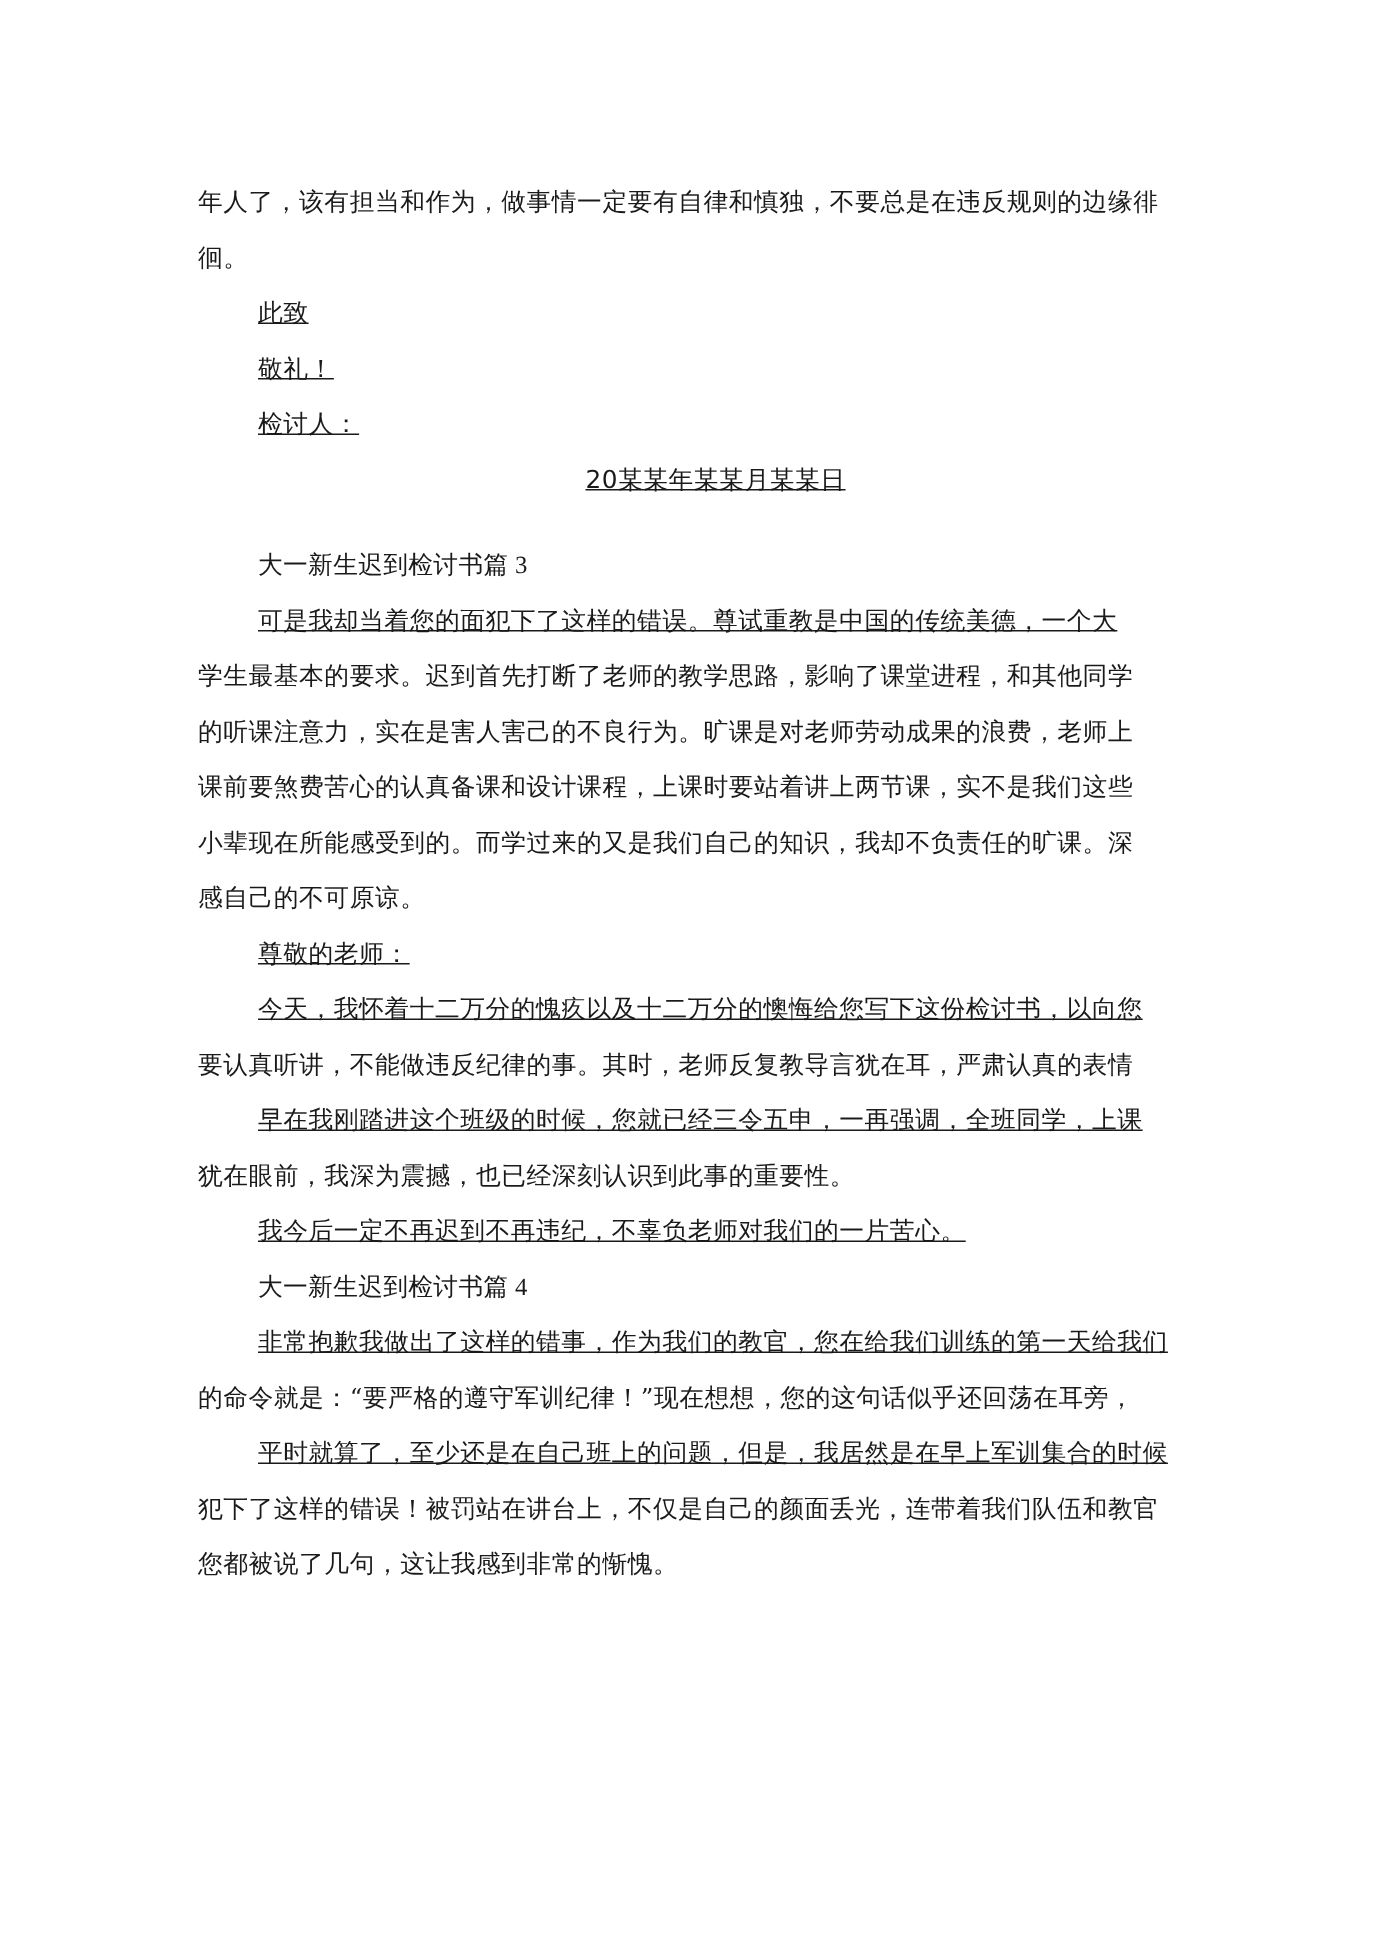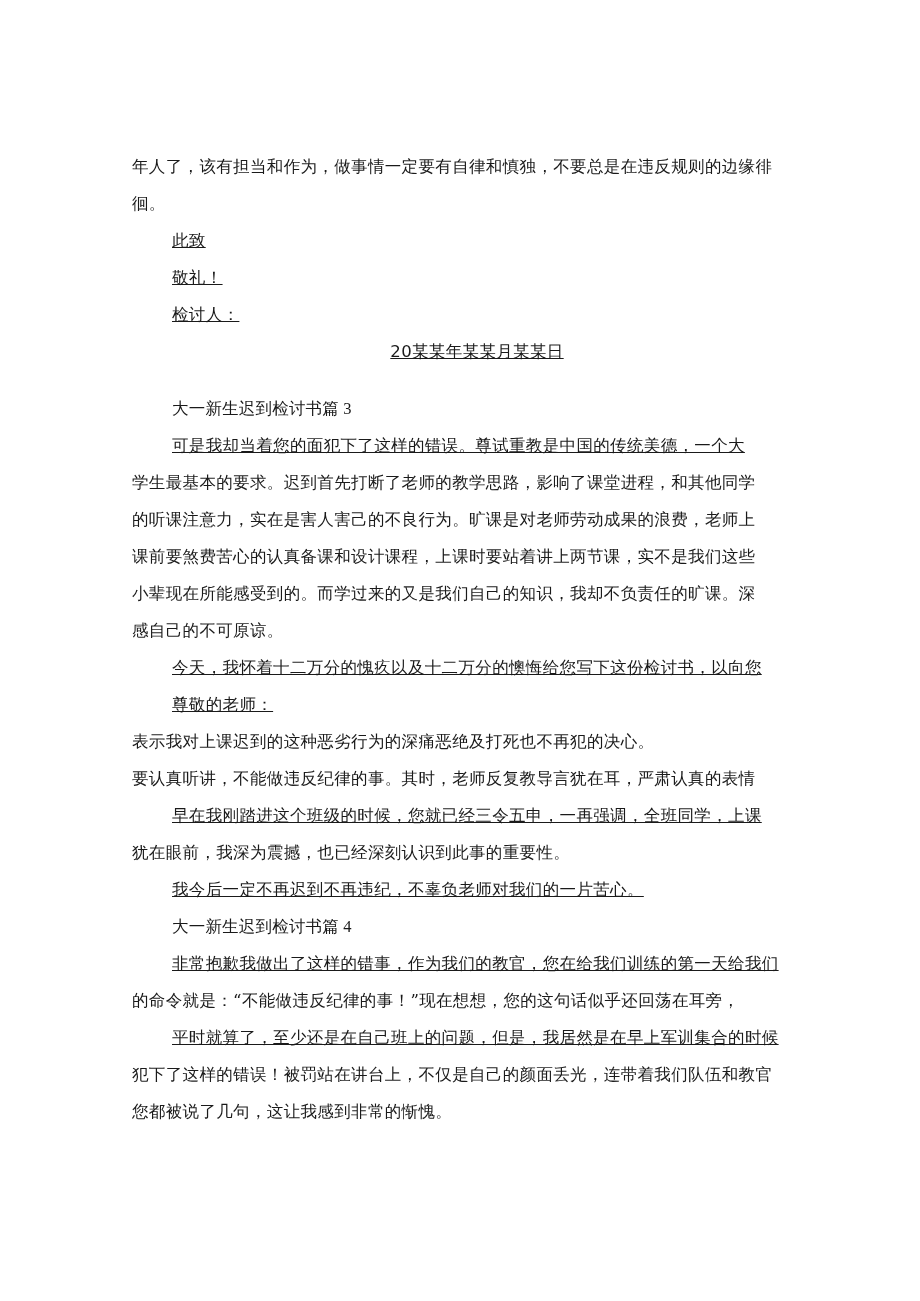--- a/index.html
+++ b/index.html
@@ -1,18 +1,18 @@
 <!DOCTYPE html>
 <html><head>
 <meta charset="utf-8">
 <style>
   html, body { margin: 0; padding: 0; background: #ffffff; }
   body { width: 920px; height: 1301px; position: relative; overflow: hidden;
          font-family: "DejaVu Serif", "Liberation Serif", serif; color: #1a1a1a; }
-  .page { position: absolute; left: 132px; top: 122px; width: 650px; margin-top: 32px; }
+  .page { position: absolute; left: 132px; top: 122px; width: 650px; }
   .line { font-size: 16.5px; height: 37px; line-height: 26px; white-space: nowrap; letter-spacing: 0.35px; }
   .indent { padding-left: 40px; text-decoration: underline; }
   .gap { height: 20px; }
   .heading { font-size: 16.5px; height: 37px; line-height: 26px; white-space: nowrap; padding-left: 40px;
              font-family: Liberation Serif, serif; letter-spacing: 0.2px; }
 </style>
 </head>
 <body>
 
 <div class="page">
@@ -25,27 +25,26 @@
   <div class="line indent" style="font-family:'DejaVu Sans','Liberation Sans',sans-serif;text-align:center;">20某某年某某月某某日</div>
   <div class="gap"></div>
 
   <div class="heading">大一新生迟到检讨书篇 3</div>
   <div class="line indent">可是我却当着您的面犯下了这样的错误。尊试重教是中国的传统美德，一个大</div>
   <div class="line">学生最基本的要求。迟到首先打断了老师的教学思路，影响了课堂进程，和其他同学</div>
   <div class="line">的听课注意力，实在是害人害己的不良行为。旷课是对老师劳动成果的浪费，老师上</div>
   <div class="line">课前要煞费苦心的认真备课和设计课程，上课时要站着讲上两节课，实不是我们这些</div>
   <div class="line">小辈现在所能感受到的。而学过来的又是我们自己的知识，我却不负责任的旷课。深</div>
   <div class="line">感自己的不可原谅。</div>
+  <div class="line indent">尊敬的老师：</div>
   <div class="line indent">今天，我怀着十二万分的愧疚以及十二万分的懊悔给您写下这份检讨书，以向您</div>
-  <div class="line indent">尊敬的老师：</div>
-  <div class="line">表示我对上课迟到的这种恶劣行为的深痛恶绝及打死也不再犯的决心。</div>
   <div class="line">要认真听讲，不能做违反纪律的事。其时，老师反复教导言犹在耳，严肃认真的表情</div>
   <div class="line indent">早在我刚踏进这个班级的时候，您就已经三令五申，一再强调，全班同学，上课</div>
   <div class="line">犹在眼前，我深为震撼，也已经深刻认识到此事的重要性。</div>
   <div class="line indent">我今后一定不再迟到不再违纪，不辜负老师对我们的一片苦心。</div>
 
   <div class="heading">大一新生迟到检讨书篇 4</div>
   <div class="line indent">非常抱歉我做出了这样的错事，作为我们的教官，您在给我们训练的第一天给我们</div>
-  <div class="line">的命令就是：“不能做违反纪律的事！”现在想想，您的这句话似乎还回荡在耳旁，</div>
+  <div class="line">的命令就是：“要严格的遵守军训纪律！”现在想想，您的这句话似乎还回荡在耳旁，</div>
   <div class="line indent">平时就算了，至少还是在自己班上的问题，但是，我居然是在早上军训集合的时候</div>
   <div class="line">犯下了这样的错误！被罚站在讲台上，不仅是自己的颜面丢光，连带着我们队伍和教官</div>
   <div class="line">您都被说了几句，这让我感到非常的惭愧。</div>
 </div>
 
 </body></html>

